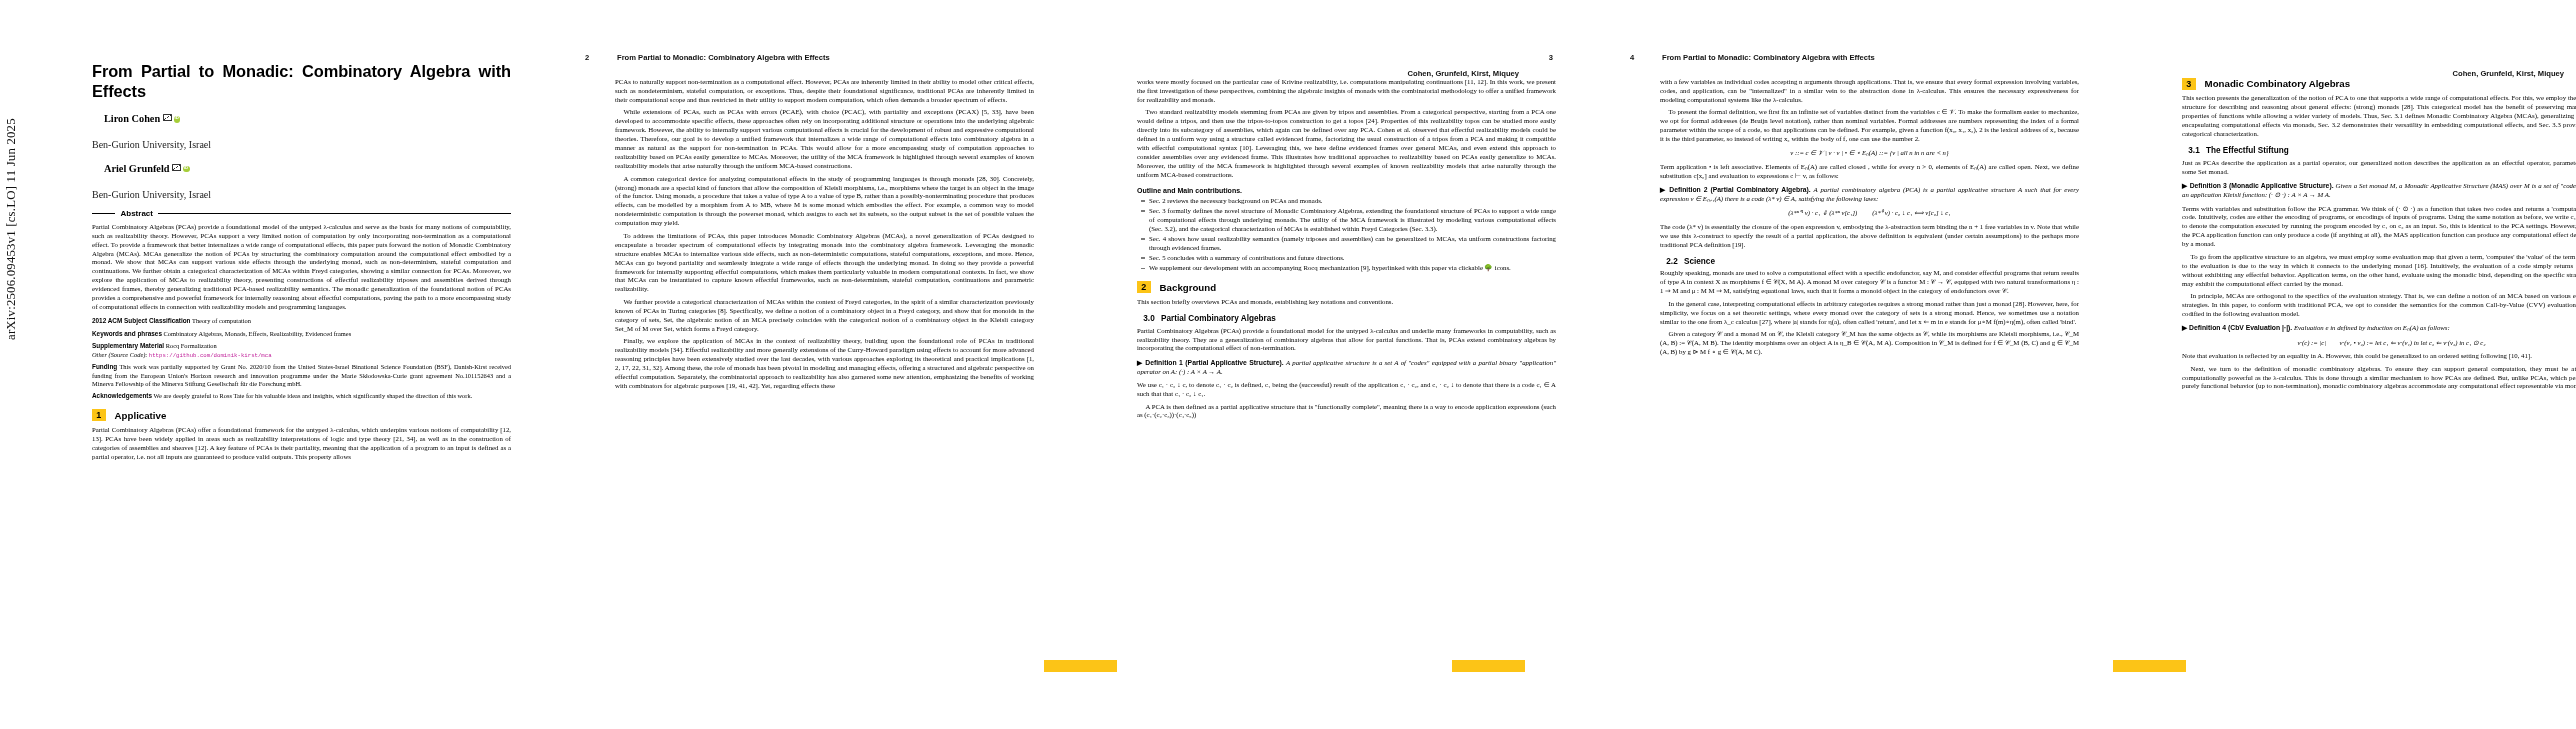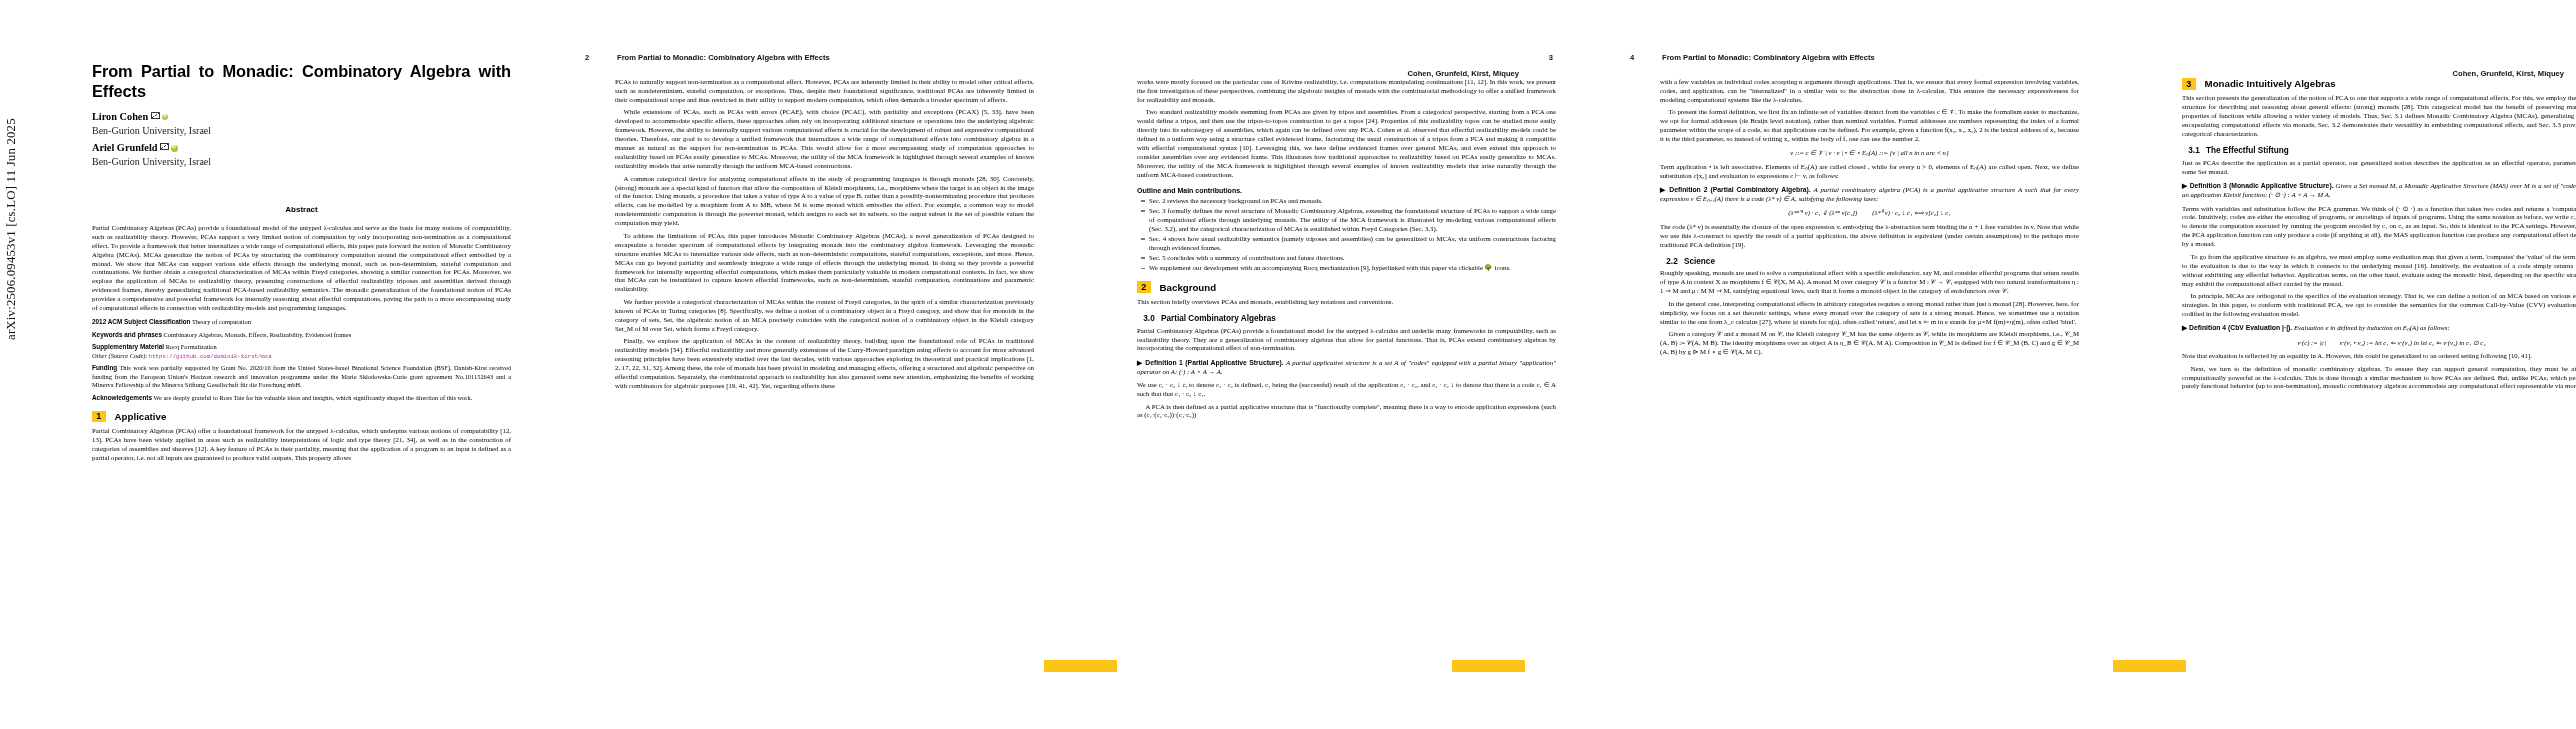--- a/index.html
+++ b/index.html
@@ -26,32 +26,32 @@
     font-family:"Liberation Sans",sans-serif;font-weight:700;font-size:7.6px;color:#111;}
   .runhead .t{position:absolute;left:70px;top:0;white-space:nowrap;}
   .runhead .tr{position:absolute;right:38px;top:16px;white-space:nowrap;}
   .runhead .pn-l{position:absolute;left:38px;top:0;}
   .runhead .pn-r{position:absolute;right:38px;top:0;}
 
   
   .body1{position:absolute;left:68px;top:61px;width:419px;}
   .title{font-family:"Liberation Sans",sans-serif;font-weight:700;font-size:16.4px;
     line-height:1.22;color:#000;letter-spacing:-0.1px;margin:0 0 9.7px 0;text-align:justify;}
-  .author{font-family:"Liberation Serif",serif;font-weight:700;font-size:10.3px;margin:0;line-height:1.25;}
+  .author{font-family:"Liberation Serif",serif;font-weight:700;font-size:10.3px;margin:12px;line-height:1.25;}
   .affil{font-family:"Liberation Serif",serif;font-size:10px;color:#222;margin:0 0 5.5px 0;line-height:1.3;}
   .mail{display:inline-block;width:7.3px;height:5.5px;border:0.7px solid #333;position:relative;
         vertical-align:0.6px;margin-left:2.4px;border-radius:0.6px;}
   .mail::after{content:"";position:absolute;left:0;top:0;width:7.3px;height:5.5px;
         background:linear-gradient(to bottom right,transparent 45%,#333 45%,#333 52%,transparent 52%);}
   .orcid{display:inline-block;width:6.7px;height:6.7px;border-radius:50%;background:#a6ce39;
         vertical-align:-0.6px;margin-left:1.8px;position:relative;}
   .orcid::after{content:"iD";position:absolute;left:0.9px;top:-0.6px;font-size:4.3px;color:#fff;
         font-family:"Liberation Sans",sans-serif;font-weight:700;}
 
-  .abs-rule{display:flex;align-items:center;gap:5.5px;margin:8.5px 0 4.9px 0;flex-direction:column;}
+  .abs-rule{display:flex;align-items:center;gap:5.5px;margin:8.5px 0 4.9px 0;}
   .abs-rule .ln{flex:1;height:0.9px;background:#000;}
   .abs-rule .lbl{font-family:"Liberation Sans",sans-serif;font-weight:700;font-size:8px;}
   .abs-rule .ln.short{flex:0 0 23px;}
 
   .abstxt{font-size:6.8px;line-height:1.30;text-align:justify;margin:0 0 5.5px 0;}
   .meta{font-size:6.4px;line-height:1.30;text-align:justify;margin:0 0 4.3px 0;}
   .meta b{font-family:"Liberation Sans",sans-serif;font-size:6.4px;}
   .meta i{font-style:italic;}
   .lnk{color:#c0219a;font-family:"Liberation Mono",monospace;font-size:5.7px;}
 
@@ -197,21 +197,21 @@
   </div>
 
   <div class="page p5">
     <div class="runhead">
       <span class="tr" style="right:72px">Cohen, Grunfeld, Kirst, Miquey</span>
 
     </div>
     <div class="bodycol">
       <div class="sec" style="margin-top:0">
         <span class="secnum">3</span>
-        <span class="sectitle">Monadic Intuitively Algebras</span>
+        <span class="sectitle">Monadic Combinatory Algebras</span>
       </div>
       <p class="p">This section presents the generalization of the notion of PCA to one that supports a wide range of computational effects. For this, we employ the standard structure for describing and reasoning about general effects: (strong) monads [28]. This categorical model has the benefit of preserving many useful properties of functions while allowing a wider variety of models. Thus, Sec. 3.1 defines Monadic Combinatory Algebra (MCAs), generalizing PCAs by encapsulating computational effects via monads, Sec. 3.2 demonstrates their versatility in embedding computational effects, and Sec. 3.3 provides their categorical characterization.</p>
 
       <div class="subsec"><span class="n">3.1</span><span>The Effectful Stiftung</span></div>
       <p class="p">Just as PCAs describe the application as a partial operator, our generalized notion describes the application as an effectful operator, parameterized by some Set monad.</p>
       <p class="thm"><span class="lbl">▶ Definition 3 (Monadic Applicative Structure).</span> <i>Given a Set monad M, a Monadic Applicative Structure (MAS) over M is a set of "codes" A with an application Kleisli function: (· ⊙ ·) : A × A → M A.</i></p>
       <p class="p">Terms with variables and substitution follow the PCA grammar. We think of (· ⊙ ·) as a function that takes two codes and returns a 'computation' of a code. Intuitively, codes are either the encoding of programs, or encodings of inputs of programs. Using the same notation as before, we write c₁ ⊙ c₂ ↓ c to denote the computation executed by running the program encoded by c₁ on c₂ as an input. So, this is identical to the PCA settings. However, whereas the PCA application function can only produce a code (if anything at all), the MAS application function can produce any computational effect describable by a monad.</p>
       <p class="p ind">To go from the applicative structure to an algebra, we must employ some evaluation map that given a term, 'computes' the 'value' of the term. The key to the evaluation is due to the way in which it connects to the underlying monad [16]. Intuitively, the evaluation of a code simply returns the code, without exhibiting any effectful behavior. Application terms, on the other hand, evaluate using the monadic bind, depending on the specific strategy, and may exhibit the computational effect carried by the monad.</p>
       <p class="p ind">In principle, MCAs are orthogonal to the specifics of the evaluation strategy. That is, we can define a notion of an MCA based on various evaluation strategies. In this paper, to conform with traditional PCA, we opt to consider the semantics for the common Call-by-Value (CVV) evaluation strategy, codified in the following evaluation model.</p>
       <p class="thm"><span class="lbl">▶ Definition 4 (CbV Evaluation |·|).</span> <i>Evaluation e in defined by induction on Eₙ(A) as follows:</i></p>

